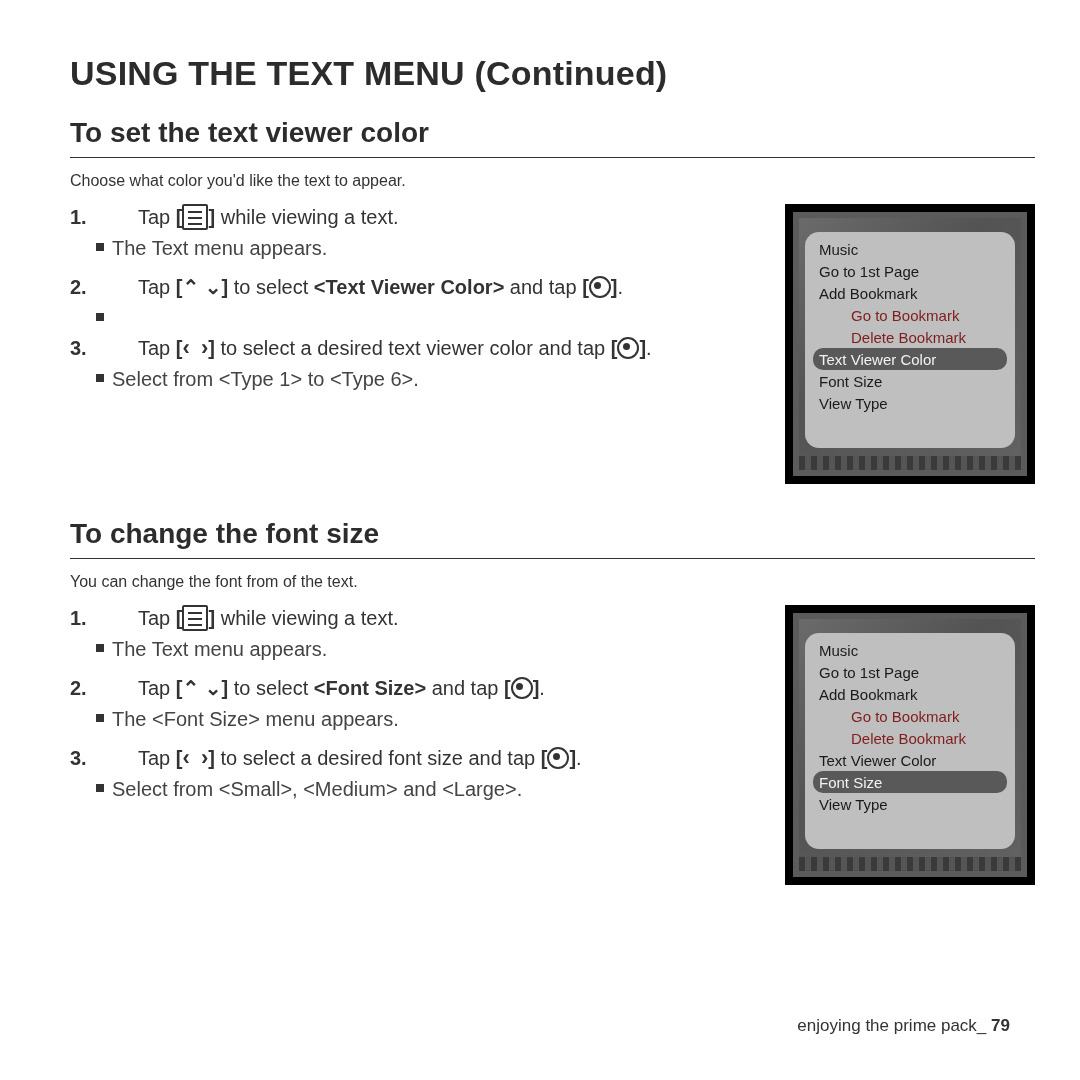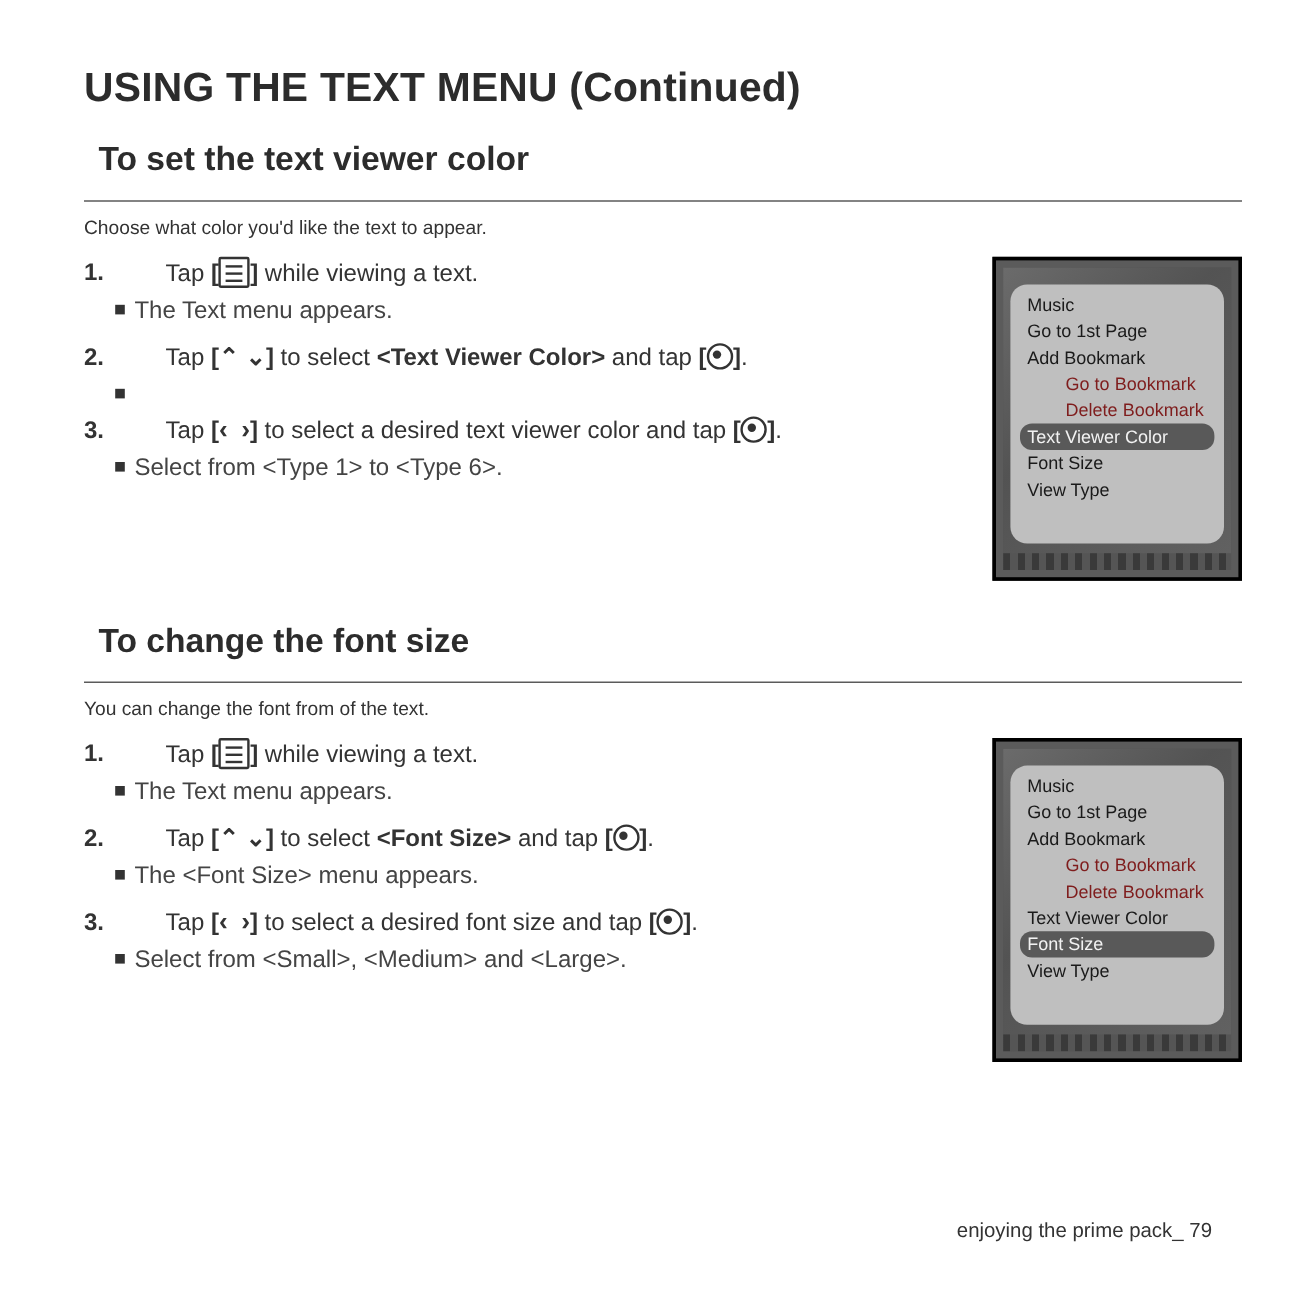--- a/index.html
+++ b/index.html
@@ -20,21 +20,21 @@
   .page-title {
     font-size: 34px;
     font-weight: bold;
     letter-spacing: 0.2px;
     margin: 0 0 24px 0;
     color: #2c2c2c;
   }
   .section-title {
     font-size: 28px;
     font-weight: bold;
-    margin: 12px;
+    margin: 0;
     padding: 0 0 6px 0;
     color: #2c2c2c;
   }
   .rule {
     border: none;
     border-top: 1.5px solid #333;
     margin: 2px 0 14px 0;
   }
   .intro {
     font-size: 16px;
@@ -96,22 +96,22 @@
     width: 18px; height: 18px; border: 2.5px solid #333; border-radius: 50%;
     display: inline-block; vertical-align: -4px; position: relative;
   }
   .ico-circle::after {
     content: ""; position: absolute; top: 3.5px; left: 3.5px; width: 7px; height: 7px;
     background: #333; border-radius: 50%;
   }
 
   
   .device {
-    width: 208px;
-    border: 3px solid #000000;
+    width: 250px;
+    border: 8px solid #000000;
     background: #5b5b5b;
     padding: 6px;
     box-sizing: border-box;
     flex-shrink: 0;
   }
   .device-inner {
     background: #4f4f4f;
     position: relative;
     height: 252px;
   }
@@ -152,21 +152,21 @@
 
   .section2 { margin-top: 34px; }
 
   .footer {
     position: absolute;
     bottom: 44px;
     right: 70px;
     font-size: 17px;
     color: #333;
   }
-  .footer .pn { font-weight: normal; text-align: right; }
+  .footer .pn { font-weight: bold; text-align: right; }
 </style>
 </head>
 <body>
 
 <div class="page">
   <h1 class="page-title">USING THE TEXT MENU (Continued)</h1>
 
   <div>
     <h2 class="section-title">To set the text viewer color</h2>
     <hr class="rule">

